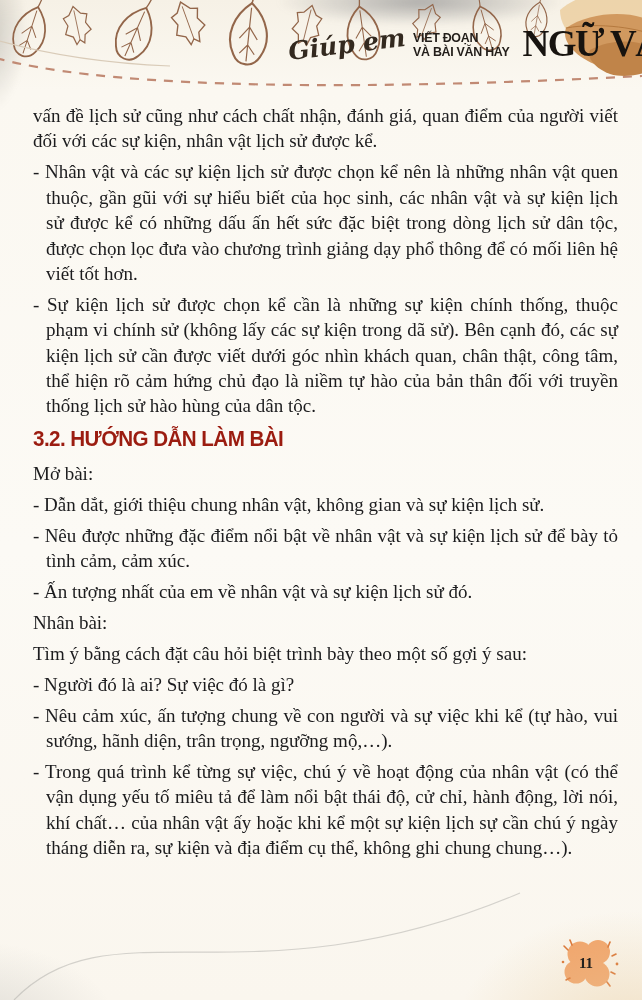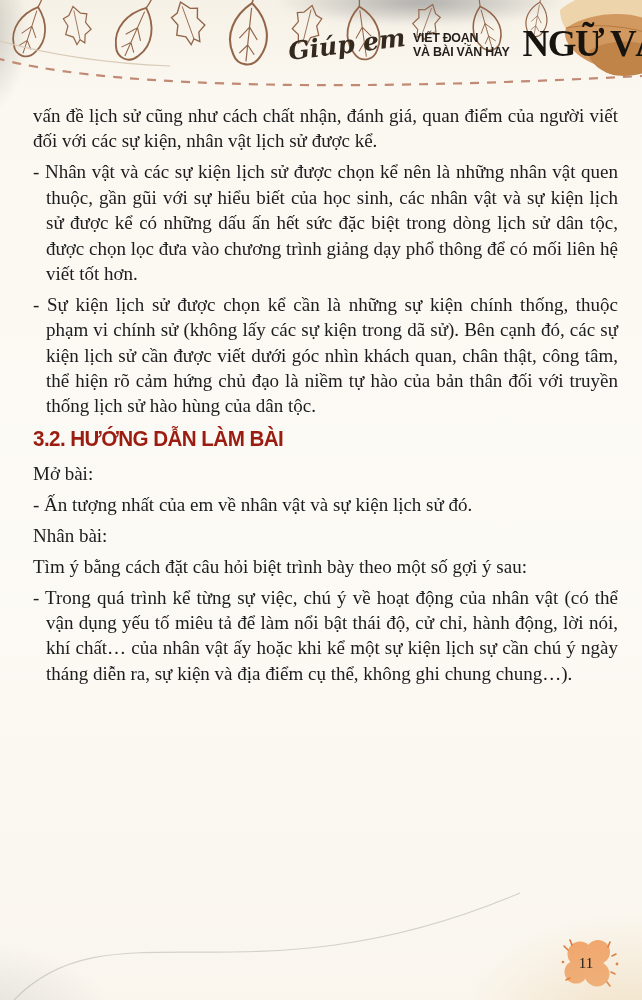--- a/index.html
+++ b/index.html
@@ -63,21 +63,21 @@
     font-size: 21.5px; line-height: 24px; color: #9b1c10;
     letter-spacing: -0.6px; margin: 8px 0 10px 0 !important;
     transform: scaleX(0.96); transform-origin: left center;
     text-align: left;
   }
 
   
   .page-flower { position: absolute; left: 560px; top: 938px; width: 62px; height: 60px; }
   .page-flower .num {
     position: absolute; left: 0; top: 17px; width: 52px; text-align: center;
-    font-family: "Liberation Serif", serif; font-weight: normal;
+    font-family: "Liberation Serif", serif; font-weight: bold;
     font-size: 15px; color: #23211e; z-index: 2;
   }
   .corner-tint-br {
     position: absolute; right: -30px; bottom: -40px; width: 220px; height: 130px;
     background: radial-gradient(ellipse at 80% 100%, rgba(233,205,160,0.55), rgba(233,205,160,0) 70%);
   }
   .corner-tint-bl {
     position: absolute; left: -30px; bottom: -30px; width: 150px; height: 90px;
     background: radial-gradient(ellipse at 0% 100%, rgba(150,150,148,0.28), rgba(150,150,148,0) 70%);
   }
@@ -140,25 +140,29 @@
 
   <div class="content">
     <p>vấn đề lịch sử cũng như cách chất nhận, đánh giá, quan điểm của người viết đối với các sự kiện, nhân vật lịch sử được kể.</p>
 
     <p class="hang">- Nhân vật và các sự kiện lịch sử được chọn kể nên là những nhân vật quen thuộc, gần gũi với sự hiểu biết của học sinh, các nhân vật và sự kiện lịch sử được kể có những dấu ấn hết sức đặc biệt trong dòng lịch sử dân tộc, được chọn lọc đưa vào chương trình giảng dạy phổ thông để có mối liên hệ viết tốt hơn.</p>
     <p class="hang">- Sự kiện lịch sử được chọn kể cần là những sự kiện chính thống, thuộc phạm vi chính sử (không lấy các sự kiện trong dã sử). Bên cạnh đó, các sự kiện lịch sử cần được viết dưới góc nhìn khách quan, chân thật, công tâm, thể hiện rõ cảm hứng chủ đạo là niềm tự hào của bản thân đối với truyền thống lịch sử hào hùng của dân tộc.</p>
 
     <p class="section-heading">3.2. HƯỚNG DẪN LÀM BÀI</p>
 
     <p class="lead">Mở bài:</p>
+    <p class="hang">- Dẫn dắt, giới thiệu chung nhân vật, không gian và sự kiện lịch sử.</p>
+    <p class="hang">- Nêu được những đặc điểm nổi bật về nhân vật và sự kiện lịch sử để bày tỏ tình cảm, cảm xúc.</p>
     <p class="hang">- Ấn tượng nhất của em về nhân vật và sự kiện lịch sử đó.</p>
 
     <p class="lead">Nhân bài:</p>
     <p class="lead">Tìm ý bằng cách đặt câu hỏi biệt trình bày theo một số gợi ý sau:</p>
 
+    <p class="hang">- Người đó là ai? Sự việc đó là gì?</p>
+    <p class="hang">- Nêu cảm xúc, ấn tượng chung về con người và sự việc khi kể (tự hào, vui sướng, hãnh diện, trân trọng, ngưỡng mộ,…).</p>
     <p class="hang">- Trong quá trình kể từng sự việc, chú ý về hoạt động của nhân vật (có thể vận dụng yếu tố miêu tả để làm nổi bật thái độ, cử chỉ, hành động, lời nói, khí chất… của nhân vật ấy hoặc khi kể một sự kiện lịch sự cần chú ý ngày tháng diễn ra, sự kiện và địa điểm cụ thể, không ghi chung chung…).</p>
   </div>
 
   <svg width="642" height="1000" viewBox="0 0 642 1000" style="position:absolute;top:0;left:0;pointer-events:none;">
     <path d="M14,1000 C110,900 250,1008 520,893" fill="none" stroke="rgba(140,140,138,0.35)" stroke-width="1.1"></path>
   </svg>
 
   <div class="page-flower">
     <svg width="62" height="60" viewBox="0 0 62 60">
       <g fill="#f1a369">

